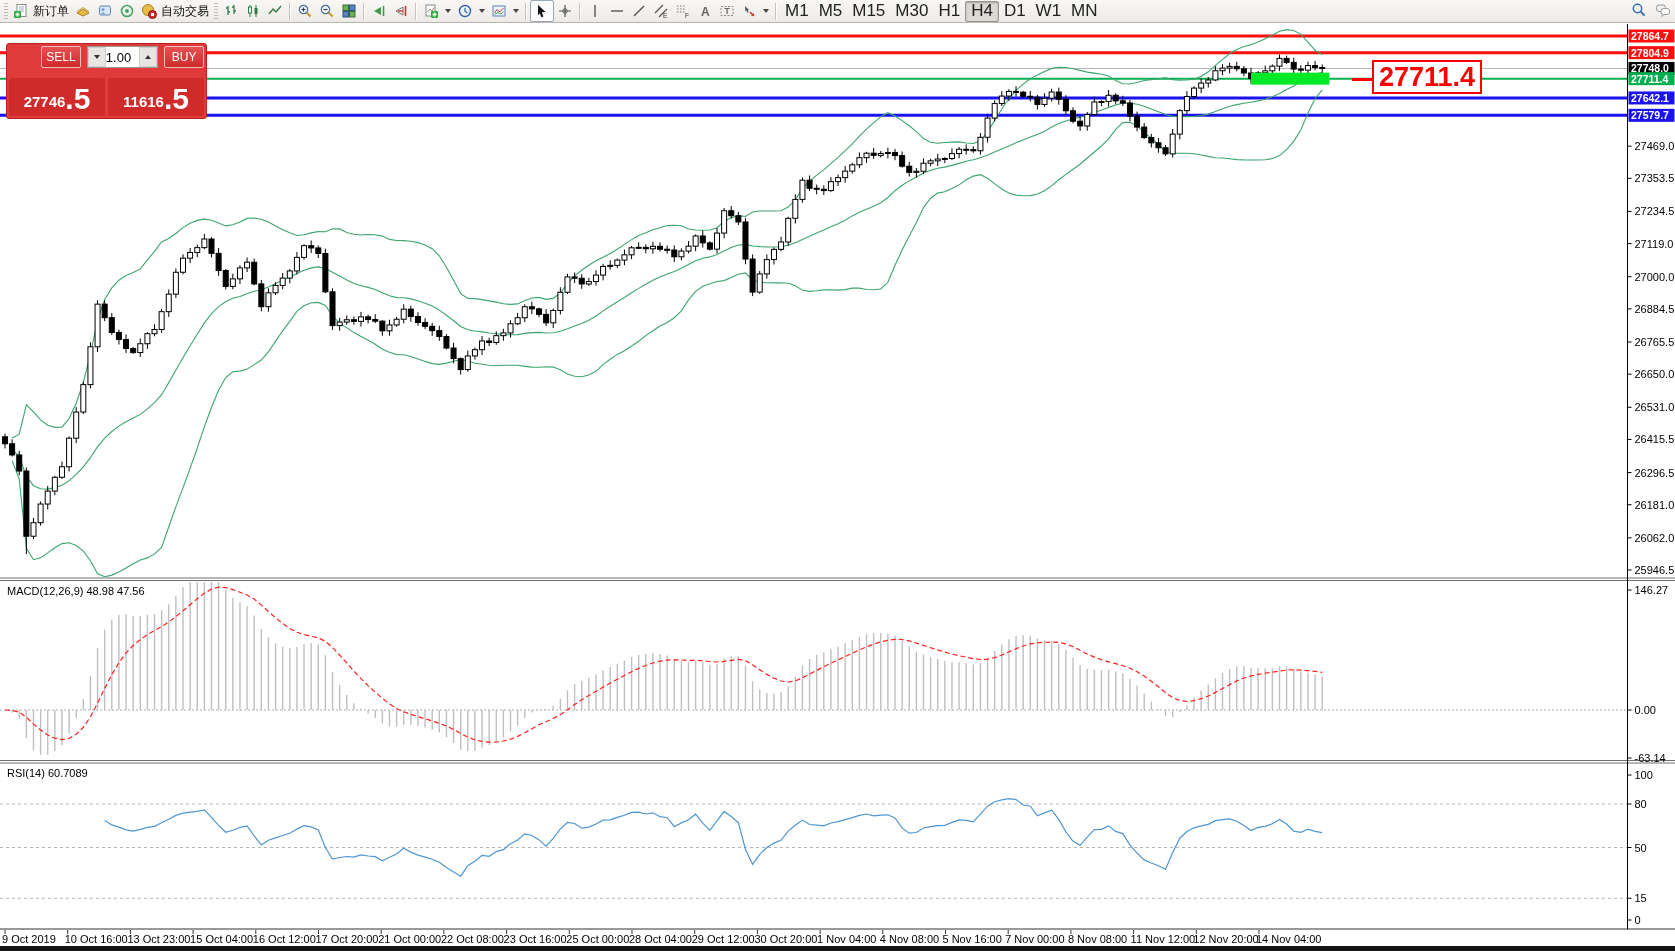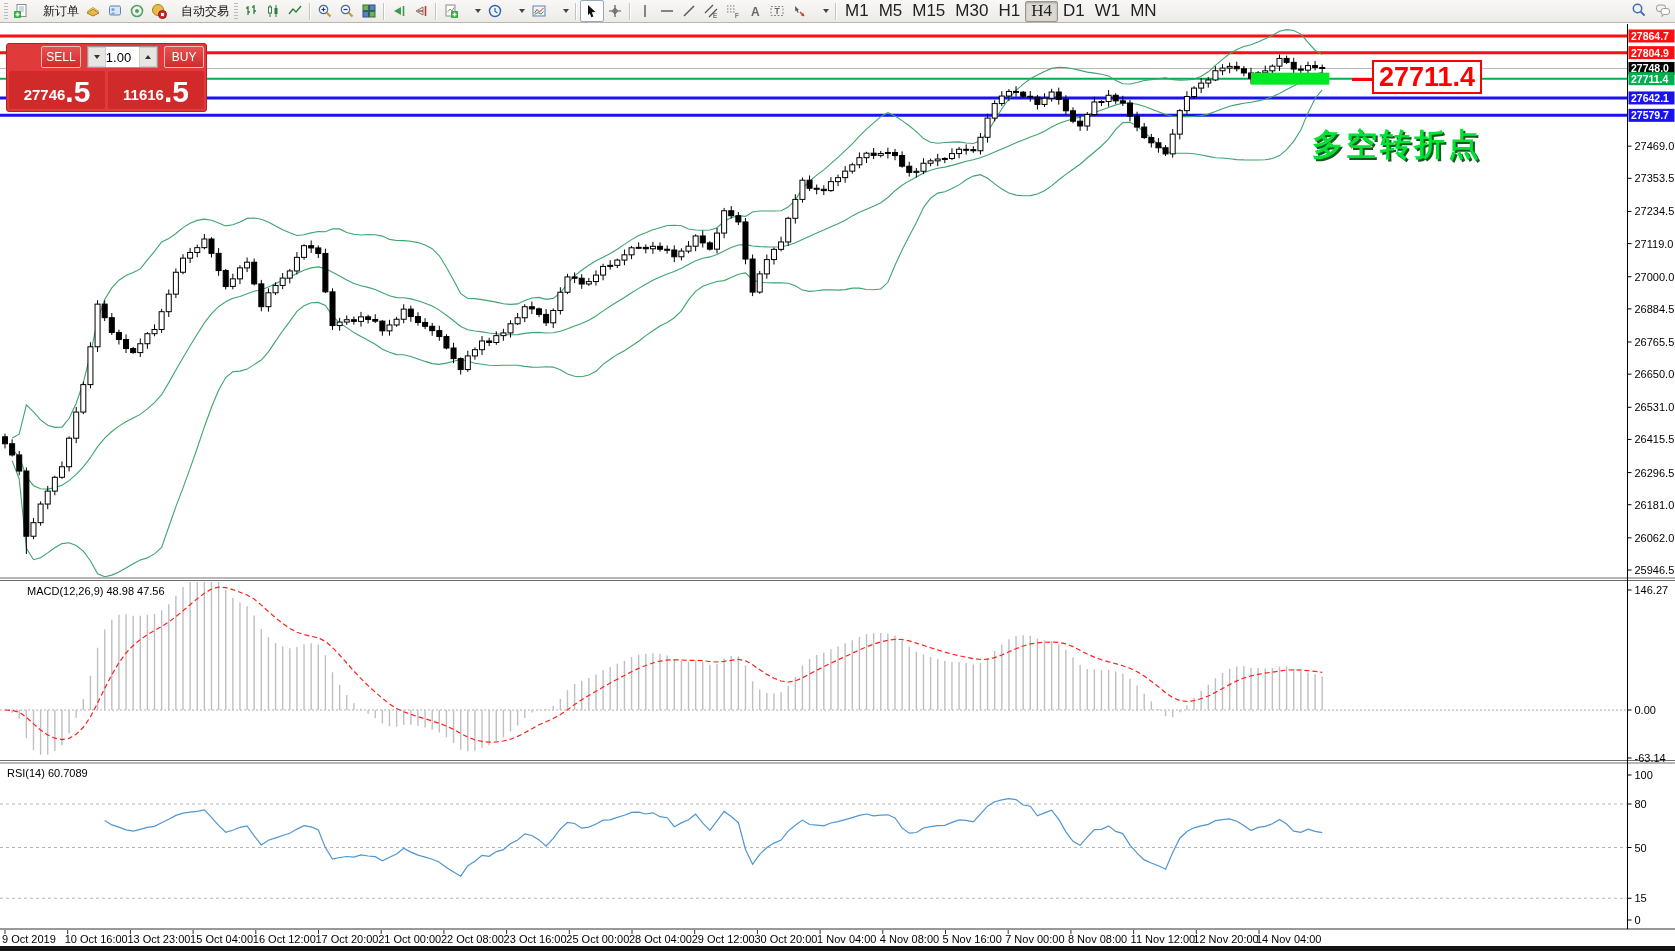--- a/index.html
+++ b/index.html
@@ -2,59 +2,59 @@
 <html><head>
 <meta charset="utf-8">
 <style>
   html,body{margin:0;padding:0;background:#fff;width:1675px;height:951px;overflow:hidden;
     font-family:"Liberation Sans",sans-serif;}
   .app{position:relative;width:1675px;height:951px;}
   
   .toolbar{position:absolute;left:0;top:0;width:1675px;height:23px;
     background:linear-gradient(#f9f8f6,#edeae6);border-bottom:1px solid #b9b6b1;
     display:flex;align-items:center;padding-left:2px;box-sizing:border-box;z-index:30;}
-  .tb-btn{height:20px;display:flex;align-items:center;gap:14px;padding:0 3px;border-radius:2px;
+  .tb-btn{height:20px;display:flex;align-items:center;gap:4px;padding:0 3px;border-radius:2px;
     font-size:12px;color:#111;cursor:default;}
   .tb-btn.sel{background:#fdfdfd;border:1px solid #9aa7b8;}
   .tb-sep{width:0;height:17px;border-left:1px solid #c6c3be;border-right:1px solid #fff;margin:0 3px;}
   .tb-grip{width:4px;height:16px;margin:0 2px;
     background:repeating-linear-gradient(#bbb 0 1px,transparent 1px 3px);}
   .tb-caret{width:0;height:0;border-left:3px solid transparent;border-right:3px solid transparent;
     border-top:4px solid #444;margin-left:2px;}
   .ic{width:16px;height:16px;flex:0 0 auto;}
   .tf-btn{font-size:17px;color:#222;height:19px;padding:0 5px;display:flex;align-items:center;border-radius:2px;}
-  .tf-btn.active{background:#dcd8d2;border:1px solid #9a968f;box-shadow:inset 0 1px 2px rgba(0,0,0,.25);font-family:Liberation Serif, serif;}
+  .tf-btn.active{background:#dcd8d2;border:1px solid #9a968f;box-shadow:inset 0 1px 2px rgba(0,0,0,.25);}
   .tb-right{position:absolute;right:4px;top:2px;display:flex;gap:8px;align-items:center;}
   
   #chart-svg{position:absolute;left:0;top:0;z-index:5;}
   .chart-title{position:absolute;left:16px;top:26px;font-size:11px;color:#000;z-index:4;display:flex;align-items:center;gap:5px;}
   .collapse-tri{width:0;height:0;border-left:4px solid transparent;border-right:4px solid transparent;border-bottom:6px solid #333;}
   .trade-panel{position:absolute;left:6px;top:43px;width:201px;z-index:20;background:#e03a3a;
     border:1px solid #b91f1f;border-radius:3px;padding:2px;box-sizing:border-box;}
   .tp-row1{display:flex;height:22px;gap:6px;margin-left:32px;}
   .tp-btn{width:49px;background:linear-gradient(#e65252,#cf2b2b);border:1px solid #f1bcbc;border-radius:2px;
     color:#fff;font-size:12px;display:flex;align-items:center;justify-content:center;}
   .vol-wrap{flex:1;display:flex;border:1px solid #9a9a9a;background:#fff;}
   .vol-step{width:16px;background:#e8e6e3;display:flex;align-items:center;justify-content:center;border:1px solid #cfcdc9;}
   .vol-val{flex:1;font-size:13px;color:#000;display:flex;align-items:center;justify-content:flex-end;padding-right:8px;}
   .tri-up{width:0;height:0;border-left:3px solid transparent;border-right:3px solid transparent;border-bottom:4px solid #333;}
   .tri-dn{width:0;height:0;border-left:3px solid transparent;border-right:3px solid transparent;border-top:4px solid #333;}
-  .tp-row2{display:flex;gap:3px;margin-top:3px;justify-content:center;}
+  .tp-row2{display:flex;gap:3px;margin-top:10px;justify-content:center;}
   .price-box{flex:1;height:37px;background:#d02a2a;border-radius:2px;color:#fff;
     display:flex;align-items:flex-end;justify-content:center;padding-bottom:1px;}
   .pb-main{font-size:15px;font-weight:bold;line-height:26px;}
   .pb-big{font-size:30px;font-weight:bold;line-height:32px;}
   .price-callout{position:absolute;left:1372px;top:60px;width:110px;height:34px;z-index:6;
     background:#fff;border:2px solid #ff0000;color:#ff0000;font-size:27px;font-weight:bold;
     display:flex;align-items:center;justify-content:center;box-sizing:border-box;}
   .callout-dash{position:absolute;left:1352px;top:78px;width:20px;height:3px;background:#ff0000;z-index:6;}
   .note-text{position:absolute;left:1312px;top:124px;z-index:6;font-size:31px;font-weight:bold;
     color:#00e234;text-shadow:2px 2px 0 #145a1e;letter-spacing:3px;}
   .ind-label{position:absolute;z-index:6;font-size:11px;color:#000;}
-  #macd-label{left:7px;top:585px;margin-left:20px;}
+  #macd-label{left:7px;top:585px;}
   #rsi-label{left:7px;top:767px;text-align:center;}
   .bottom-strip{position:absolute;left:0;top:946px;width:1675px;height:5px;background:#141414;z-index:7;}
 </style>
 </head>
 <body>
 
 <div class="app">
 
   <div class="toolbar">
     <div class="tb-grip"></div>
@@ -1001,19 +1001,18 @@
       </div>
       <div class="price-box">
         <span class="pb-main">11616</span>
           <span class="pb-big">.5</span>
       </div>
     </div>
   </div>
 
   <div class="callout-dash"></div>
   <div class="price-callout">27711.4</div>
-  <div class="note-text">多空转折点</div>
 
   <div class="ind-label" id="macd-label">MACD(12,26,9) 48.98 47.56</div>
   <div class="ind-label" id="rsi-label">RSI(14) 60.7089</div>
 
   <div class="bottom-strip"></div>
 </div>
 
 </body></html>

